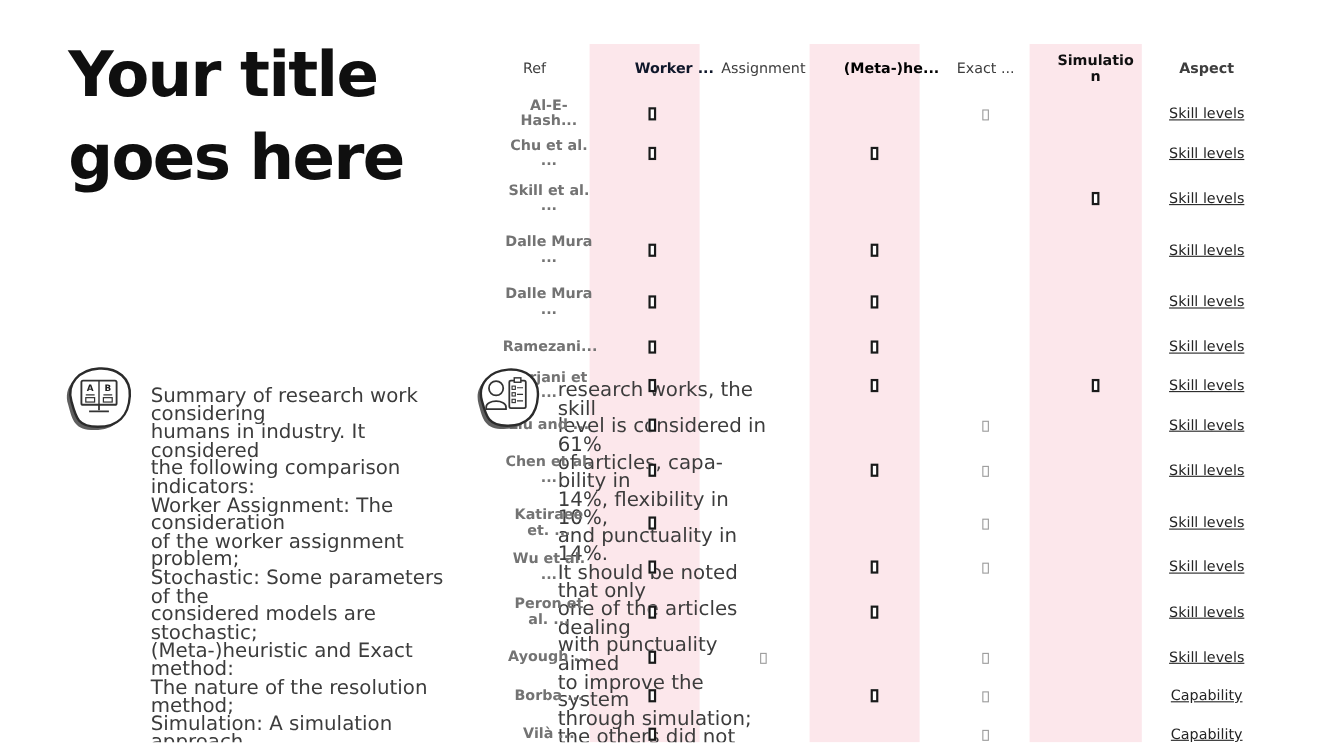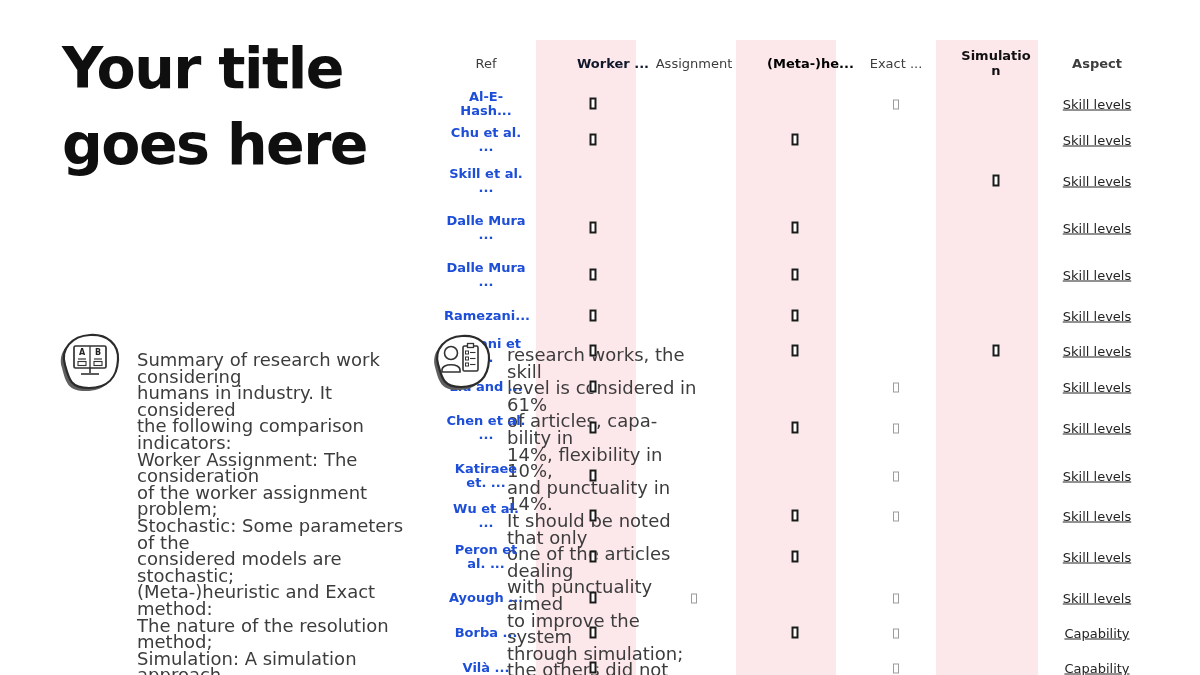--- a/index.html
+++ b/index.html
@@ -22,21 +22,21 @@
   .hdr{top:63px;font-size:13px;color:#3d3d3d;line-height:15px;}
   .h-ref{left:486px;}
   .h-worker{left:593px;font-weight:600;color:#0f172a;margin-left:20px;}
   .h-stoch{left:694px;}
   .h-meta{left:795px;width:56px;font-weight:600;color:#000000;}
   .h-exact{left:896px;}
   .h-sim{left:996px;width:76px;font-weight:700;color:#101010;word-break:break-all;}
   .h-aspect{left:1097px;font-weight:bold;}
   .trow{position:absolute;left:0;width:1200px;height:0;z-index:4;}
   .cell{top:0;}
-  .c-ref{left:486px;width:84px;font-size:13px;font-weight:600;color:#1d4ed8;line-height:14px;}
+  .c-ref{left:499px;width:84px;font-size:13px;font-weight:600;color:#737373;line-height:14px;}
   .c-worker{left:593px;}
   .c-stoch{left:694px;}
   .c-meta{left:795px;}
   .c-exact{left:896px;}
   .c-sim{left:996px;}
   .c-aspect{left:1097px;width:120px;font-size:13px;color:#242424;text-decoration:underline;}
   
   .tofu{display:inline-block;box-sizing:content-box;background:#fff;}
   .tofu.dark{width:3px;height:8px;border:2px solid var(--check-dark,#1a1a1a);}
   .tofu.gray{width:4px;height:8px;border:1px solid var(--check-gray,#9b9b9b);}

